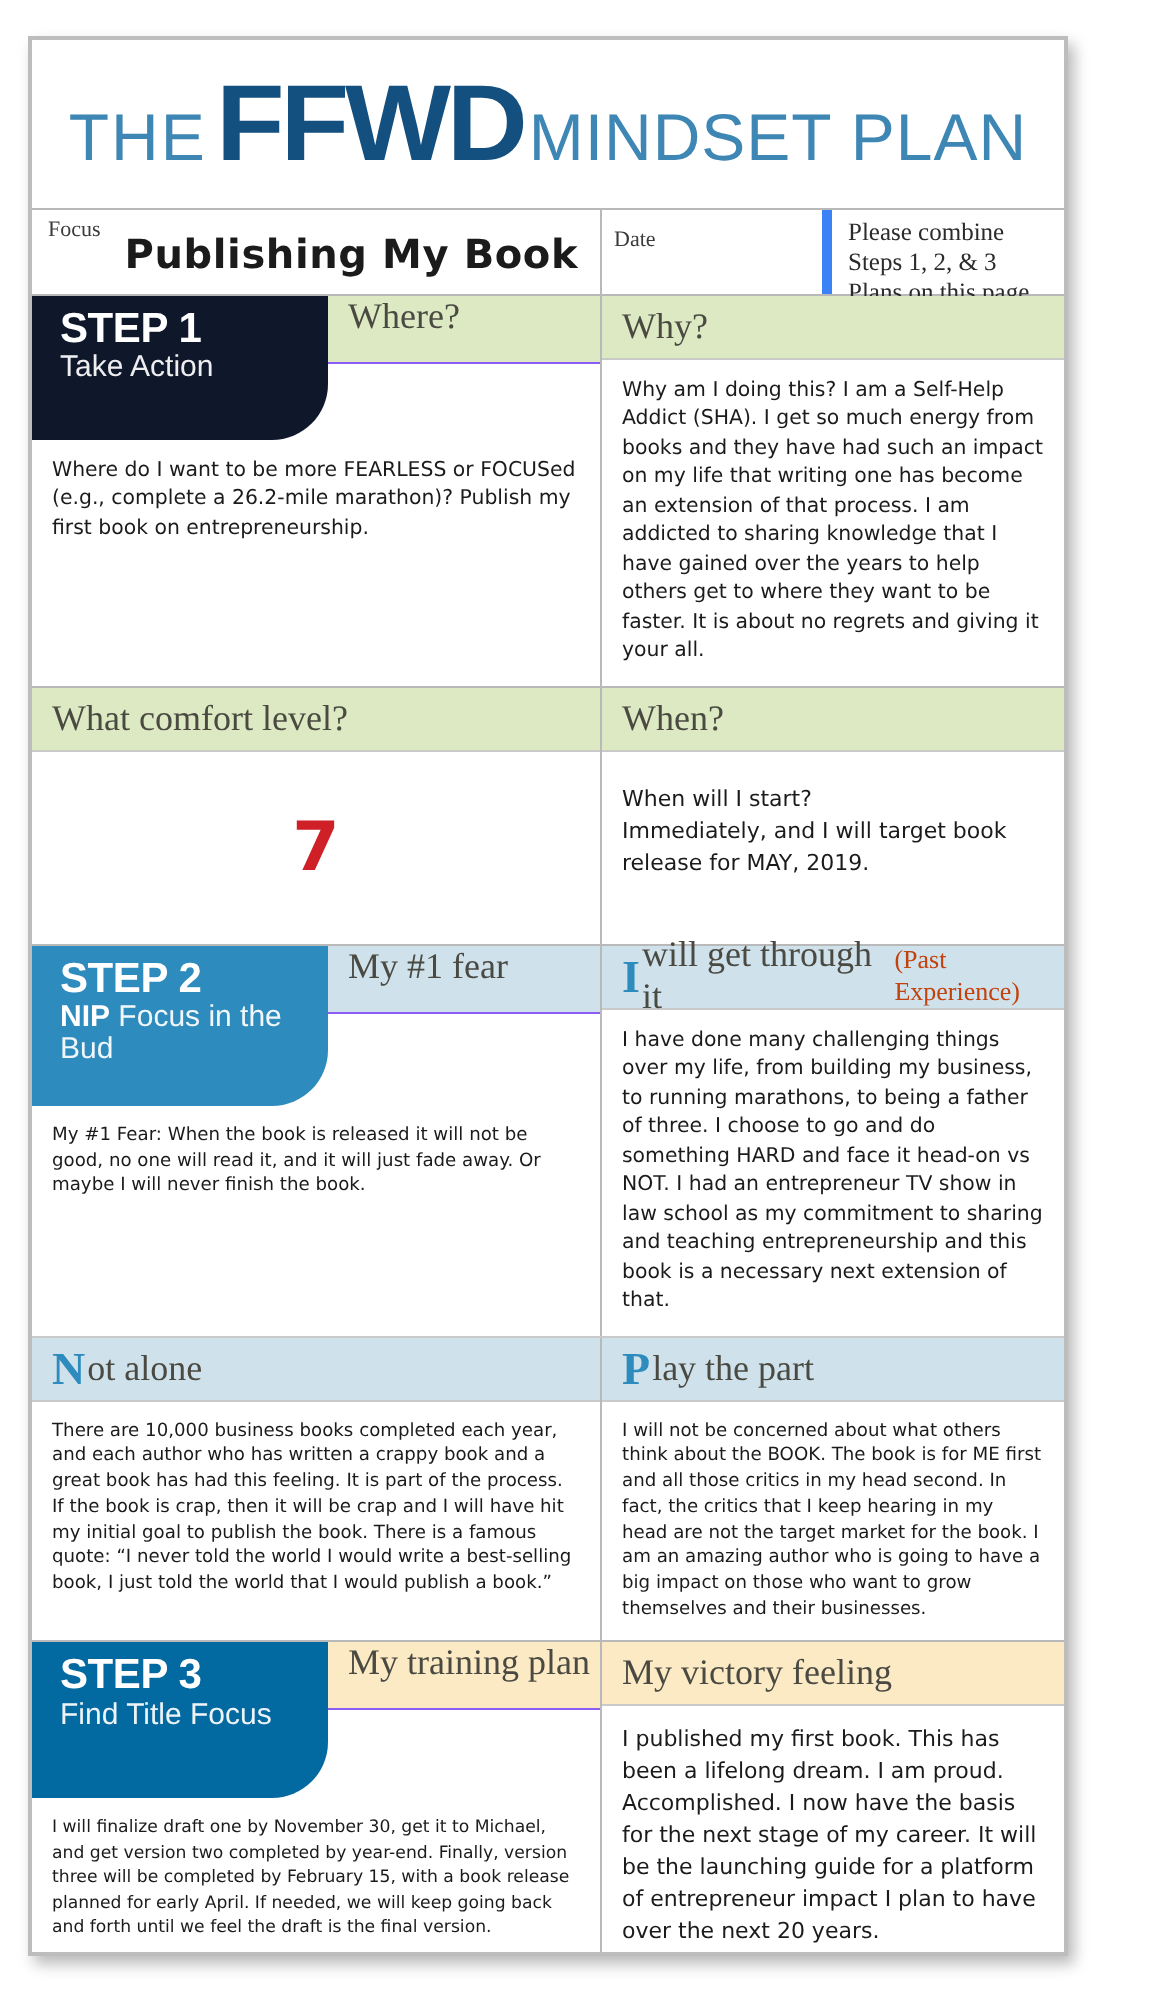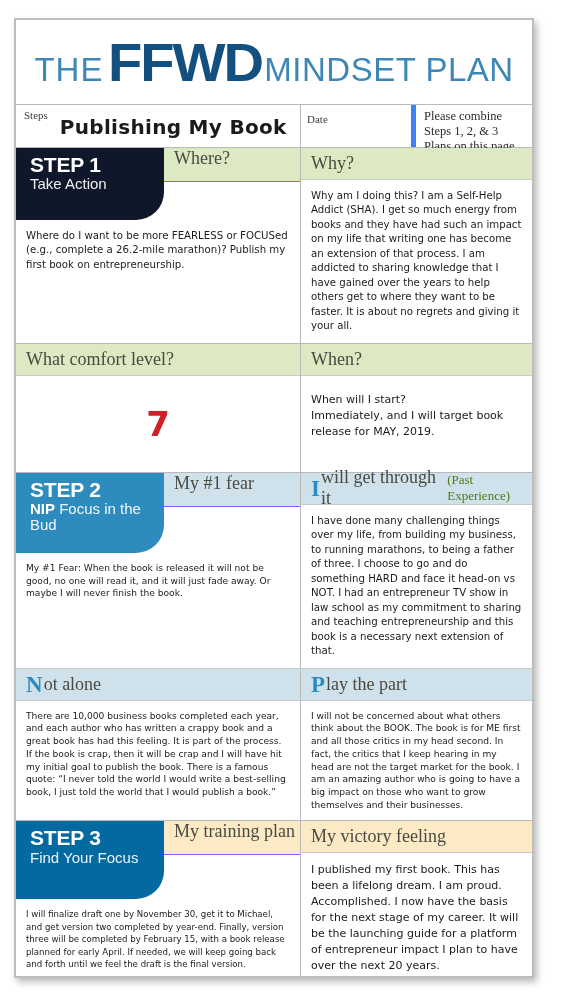--- a/index.html
+++ b/index.html
@@ -67,21 +67,21 @@
   .col-r{flex:1;box-sizing:border-box;}
 
   .hdrband{
     height:32px;display:flex;align-items:center;
     padding-left:10px;box-sizing:border-box;
     font-family:"Liberation Serif", serif;
     font-size:18px;color:#4a4a42;
     border-bottom:1px solid #c9c9c9;
   }
   .hdrband .drop{font-size:23px;line-height:1;margin-right:1px;}
-  .hdrband .sub{font-size:13px;color:#4d7c0f;margin-left:7px;}
+  .hdrband .sub{font-size:13px;color:#c2410c;margin-left:7px;}
 
   .body-text{
     padding:9px 10px 9px 10px;box-sizing:border-box;
     font-family:"DejaVu Sans", sans-serif;
     font-size:10.2px;line-height:1.42;color:#1b1b1b;
   }
   .body-text.sm{font-size:9.1px;line-height:1.40;}
   .body-text.lg{font-size:11px;line-height:1.45;}
 
   
@@ -155,21 +155,21 @@
   <div class="masthead">
     <div class="logo">
       <span class="the">THE</span>
       <span class="ffwd">FFWD</span>
       <span class="mindset">MINDSET PLAN</span>
     </div>
   </div>
 
   <div class="tdrow">
     <div class="td-title">
-      <span class="lbl">Steps</span>
+      <span class="lbl">Focus</span>
       <span class="hand td-titleval">Publishing My Book</span>
     </div>
     <div class="td-date">
       <span class="lbl">Date</span>
       <span class="hand"></span>
     </div>
     <div class="td-note">Please combine Steps 1, 2, &amp; 3 Plans on this page</div>
   </div>
 
   <div>
@@ -258,21 +258,21 @@
   <div class="rowline">
     <div class="two">
       <div class="col-l">
         <div class="flagwrap" style="height:78px;">
           <div class="flagfill o-light"></div>
           <div class="flagband" style="left:148px;">
             <span>My training plan</span>
           </div>
           <div class="flag o-strong" style="height:78px;">
             <div class="n">STEP 3</div>
-            <div class="s">Find Your Focus</div>
+            <div class="s">Find Title Focus</div>
           </div>
         </div>
         <div class="body-text" style="font-size:8.6px;line-height:1.45;min-height:50px;">I will finalize draft one by November 30, get it to Michael, and get version two completed by year-end. Finally, version three will be completed by February 15, with a book release planned for early April. If needed, we will keep going back and forth until we feel the draft is the final version.</div>
       </div>
       <div class="col-r">
         <div class="hdrband o-light">
           <span>My victory feeling</span>
         </div>
         <div class="body-text lg" style="min-height:96px;">I published my first book. This has been a lifelong dream. I am proud. Accomplished. I now have the basis for the next stage of my career. It will be the launching guide for a platform of entrepreneur impact I plan to have over the next 20 years.</div>
       </div>

